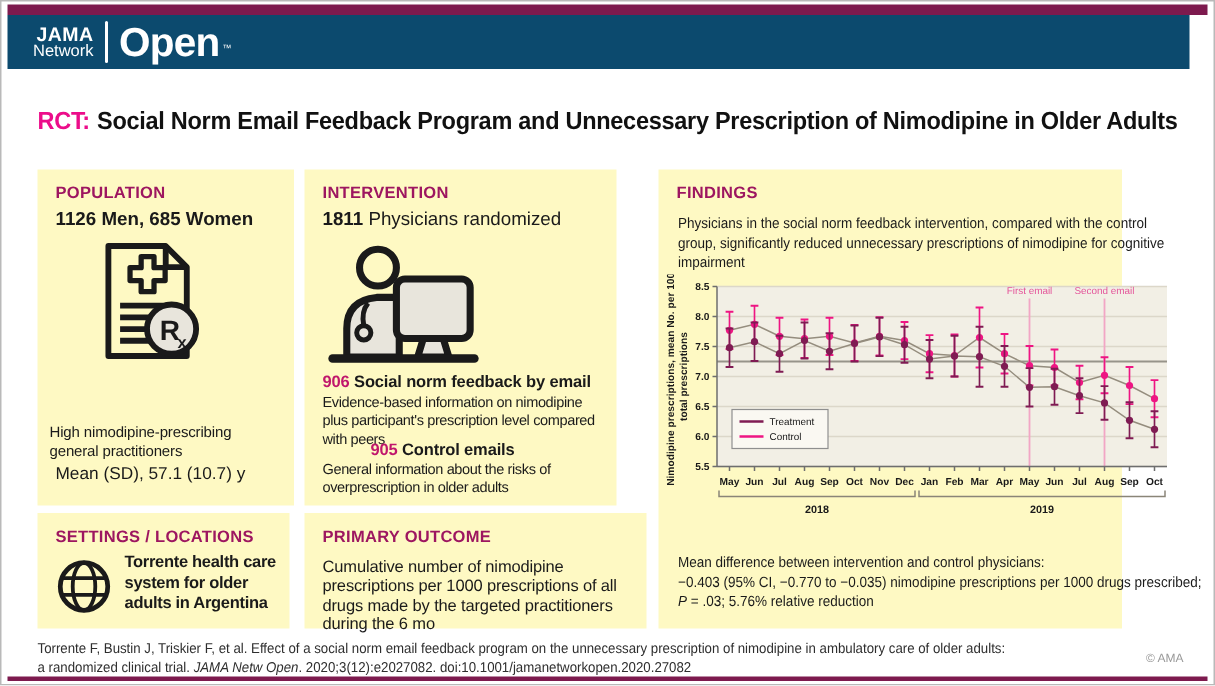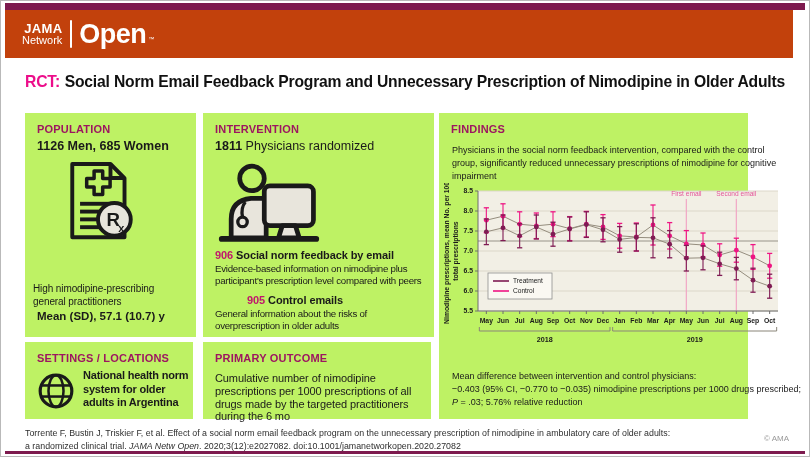--- a/index.html
+++ b/index.html
@@ -1,40 +1,40 @@
 <!DOCTYPE html>
 <html><head>
 <meta charset="utf-8">
 <style>
   html,body{margin:0;padding:0;background:#fff;}
   .page{position:relative;width:810px;height:457px;background:#fff;box-sizing:border-box;
         border:1px solid #b9b9b9;font-family:"Liberation Sans",sans-serif;overflow:hidden;color:#1a1a1a;}
   .topbar{position:absolute;left:4px;right:4px;top:2px;height:7px;background:#7d1a4e;}
-  .band{position:absolute;left:4px;right:16px;top:9px;height:48px;background:#c2410c;}
+  .band{position:absolute;left:4px;right:16px;top:9px;height:36px;background:#0c4a6e;}
   .logo{position:absolute;left:17px;top:50%;transform:translateY(-50%);display:flex;align-items:center;color:#fff;}
   .logo-stack{text-align:right;margin-right:8px;}
   .logo-jama{font-size:13px;font-weight:bold;line-height:12px;letter-spacing:.3px;}
   .logo-network{font-size:11px;line-height:11px;}
   .logo-divider{width:2px;height:28px;background:#fff;margin-right:7px;border-radius:1px;}
   .logo-open{font-size:27px;font-weight:bold;letter-spacing:-.5px;line-height:27px;}
   .logo-tm{font-size:6px;margin-left:2px;align-self:flex-end;margin-bottom:6px;}
   .title{position:absolute;left:24px;top:71px;font-size:16.5px;font-weight:bold;color:#111;
          white-space:nowrap;transform:scaleX(.95);transform-origin:left center;letter-spacing:-.2px;}
   .title .tag{color:#ec0d8a;margin-right:5px;}
-  .panel{position:absolute;background:#bef264;}
+  .panel{position:absolute;background:#fef9c3;}
   #panel-population{left:24px;top:112px;width:171px;height:224px;}
   #panel-settings{left:24px;top:341px;width:168px;height:77px;}
-  #panel-intervention{left:202px;top:112px;width:231px;height:224px;}
+  #panel-intervention{left:202px;top:112px;width:208px;height:224px;}
   #panel-outcome{left:202px;top:341px;width:228px;height:77px;}
   #panel-findings{left:438px;top:112px;width:309px;height:306px;}
   .panel-heading{position:absolute;left:12px;top:10px;font-weight:bold;font-size:11px;color:#9d1660;letter-spacing:.2px;}
   .pop-stat{position:absolute;left:12px;top:26px;font-weight:bold;font-size:12.5px;white-space:nowrap;}
   .rx-icon{position:absolute;left:34px;top:46px;width:78px;height:88px;}
   .pop-desc{position:absolute;left:8px;top:170px;right:8px;font-size:10px;line-height:12.5px;letter-spacing:-.1px;}
-  .pop-age{position:absolute;left:12px;top:197px;font-size:11.5px;font-weight:bold;white-space:nowrap;}
+  .pop-age{position:absolute;left:12px;top:197px;font-size:11.5px;font-weight:normal;white-space:nowrap;}
   .globe-icon{position:absolute;left:12px;top:30px;width:38px;height:38px;}
   .settings-text{position:absolute;left:58px;top:27px;width:112px;font-size:11px;font-weight:bold;line-height:13.5px;letter-spacing:-.2px;}
   .int-stat{position:absolute;left:12px;top:26px;font-size:12.5px;white-space:nowrap;}
   .int-stat .b{font-weight:bold;text-align:right;}
   .md-icon{position:absolute;left:14px;top:48px;width:104px;height:84px;}
   .arm-head{position:absolute;left:12px;font-size:11px;font-weight:bold;white-space:nowrap;letter-spacing:-.1px;}
   .arm-head .num{color:#c0176c;}
   .arm-desc{position:absolute;left:12px;right:4px;font-size:9.7px;line-height:12.3px;letter-spacing:-.25px;}
   #arm1-head{top:136px;} #arm1-desc{top:150px;} #arm2-head{top:181px;margin-left:32px;} #arm2-desc{top:195px;}
   .outcome-text{position:absolute;left:12px;top:30px;right:8px;font-size:11px;line-height:12.8px;letter-spacing:-.1px;}
@@ -94,21 +94,21 @@
   </div>
 
   <div class="panel" id="panel-settings">
     <div class="panel-heading">SETTINGS / LOCATIONS</div>
     <svg class="globe-icon" viewBox="0 0 48 48">
       <circle class="ic" cx="24" cy="24" r="20" fill="none" stroke-width="4"></circle>
       <ellipse class="ic" cx="24" cy="24" rx="9.5" ry="20" fill="none" stroke-width="3.2"></ellipse>
       <line class="ic" x1="6" y1="17" x2="42" y2="17" stroke-width="3.2"></line>
       <line class="ic" x1="6" y1="31" x2="42" y2="31" stroke-width="3.2"></line>
     </svg>
-    <div class="settings-text">National health norm system for older adults in Argentina</div>
+    <div class="settings-text">Torrente health care system for older adults in Argentina</div>
   </div>
 
   <div class="panel" id="panel-intervention">
     <div class="panel-heading">INTERVENTION</div>
     <div class="int-stat">
       <span class="b">1811</span>
       <span>Physicians randomized</span>
     </div>
     <svg class="md-icon" viewBox="0 0 110 86">
       <circle class="ic" cx="37" cy="17" r="13" fill="none" stroke-width="5"></circle>

